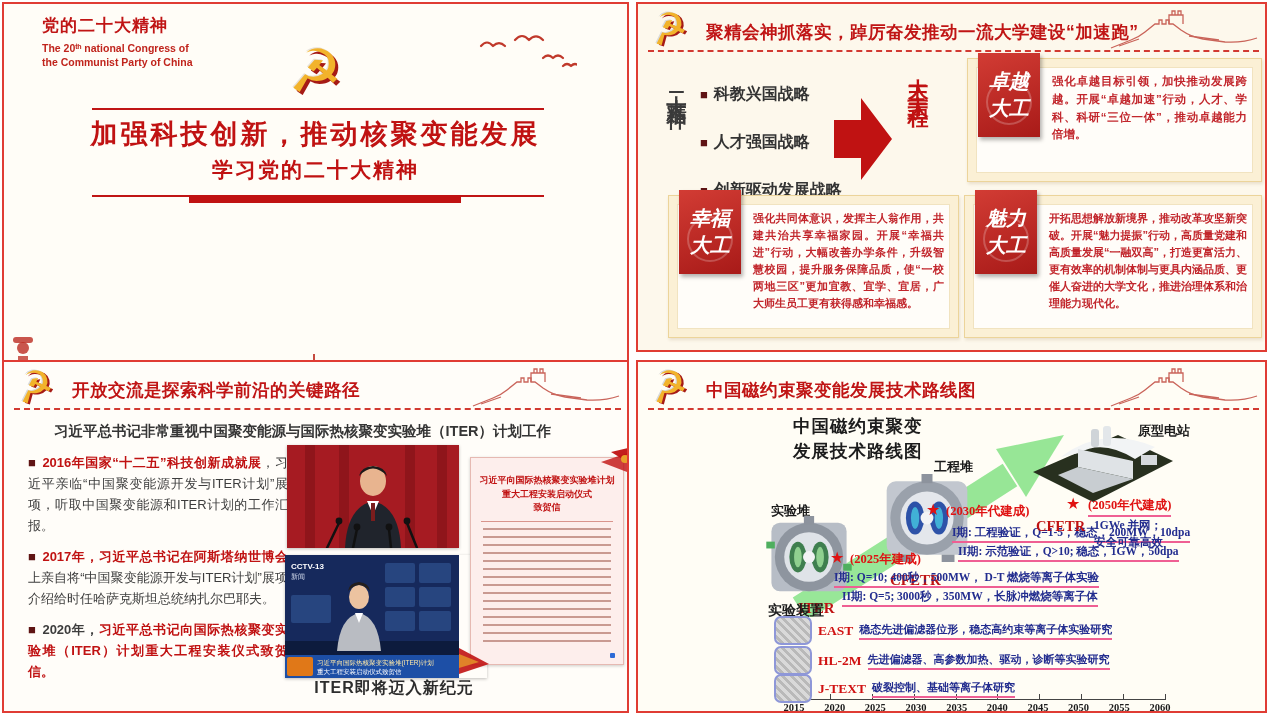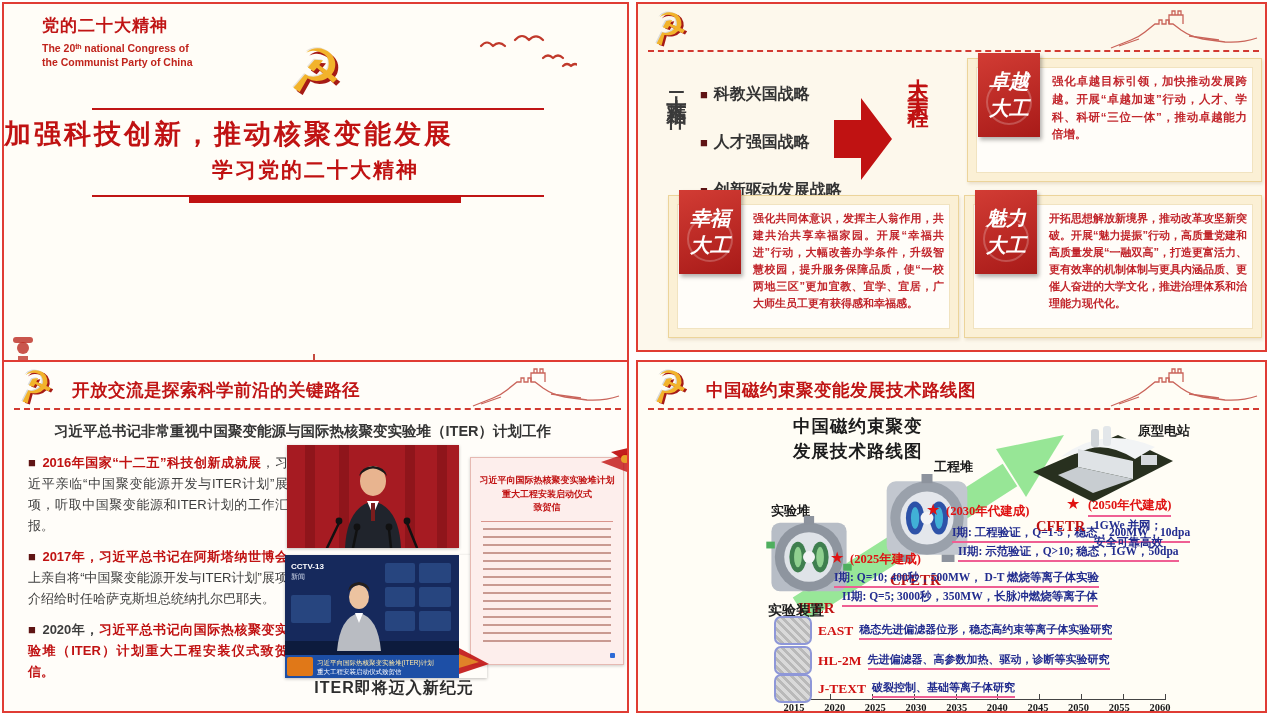--- a/index.html
+++ b/index.html
@@ -21,21 +21,21 @@
   .hdr-wall{position:absolute;right:6px;top:4px;z-index:0;opacity:.9;}
 
   
   .s1 .corner{left:38px;top:10px;}
   .s1 .corner-title{font-size:17px;font-weight:bold;color:#c01515;letter-spacing:1px;}
   .s1 .corner-sub{font-size:10.5px;font-weight:bold;color:#c0241c;line-height:1.35;margin-top:4px;}
   .s1 .birds{right:50px;top:28px;}
   .s1 .emblem-big{left:0;right:0;top:38px;text-align:center;font-size:60px;line-height:1;color:#f2b32b;
     text-shadow:3px 3px 0 #a61b16,-1px -1px 0 #e8e2d8;z-index:3;}
   .s1 .line-top{left:88px;width:452px;top:104px;height:2px;background:#c01515;}
-  .s1 .main-title{left:0;right:0;top:112px;font-size:27px;font-weight:bold;
+  .s1 .main-title{left:0;right:0;top:112px;text-align:center;font-size:27px;font-weight:bold;
     color:#c01212;letter-spacing:3px;}
   .s1 .sub-title{left:0;right:0;top:152px;text-align:center;font-size:21px;font-weight:bold;color:#c01212;letter-spacing:2px;}
   .s1 .line-bot{left:88px;width:452px;top:191px;height:2px;background:#c01515;}
   .s1 .line-thick{left:185px;width:272px;top:191px;height:8px;background:#c01212;}
   .s1 .who-row{left:0;right:0;top:210px;display:flex;justify-content:center;gap:46px;align-items:center;}
   .who-item{display:flex;align-items:center;gap:8px;font-size:15px;font-weight:bold;color:#3a3a3a;}
   .who-ic{width:19px;height:19px;border-radius:50%;background:#c01212;display:inline-flex;align-items:center;justify-content:center;flex:0 0 auto;}
   .s1 .skyline{left:0;right:0;bottom:0;height:114px;}
 
   
@@ -163,20 +163,21 @@
         <rect x="556" y="70" width="12" height="36" opacity=".55"></rect>
         <rect x="570" y="42" width="22" height="64" opacity=".85"></rect>
         <rect x="594" y="62" width="16" height="44" opacity=".65"></rect>
       </g>
       <rect x="0" y="106" width="623" height="8" fill="#c01212"></rect>
     </svg>
   </section>
 
   <section class="slide s2">
     <div class="hdr-emblem">☭</div>
+    <div class="hdr-title">聚精会神抓落实，踔厉奋发推动一流大学建设“加速跑”</div>
     <div class="hdr-dash"></div>
     <svg class="hdr-wall" width="150" height="42" viewBox="0 0 150 42">
       <g stroke="#c4544a" stroke-width="1.3" fill="none">
         <path d="M2 40 L22 32 Q30 29 36 24 L46 16 H50 V12 H53 V16 H57 V12 H60 V16 H64 L72 22 Q82 29 94 31 L116 34 Q134 35 148 30"></path>
         <path d="M60 16 V7 H74 V16 M63 7 V3 H66 V7 M69 7 V3 H72 V7"></path>
         <path d="M10 38 L30 31 M80 28 L110 32"></path>
       </g>
     </svg>
     <div class="abs v-left vtext">二十大精神</div>
     <div class="abs strategies">

